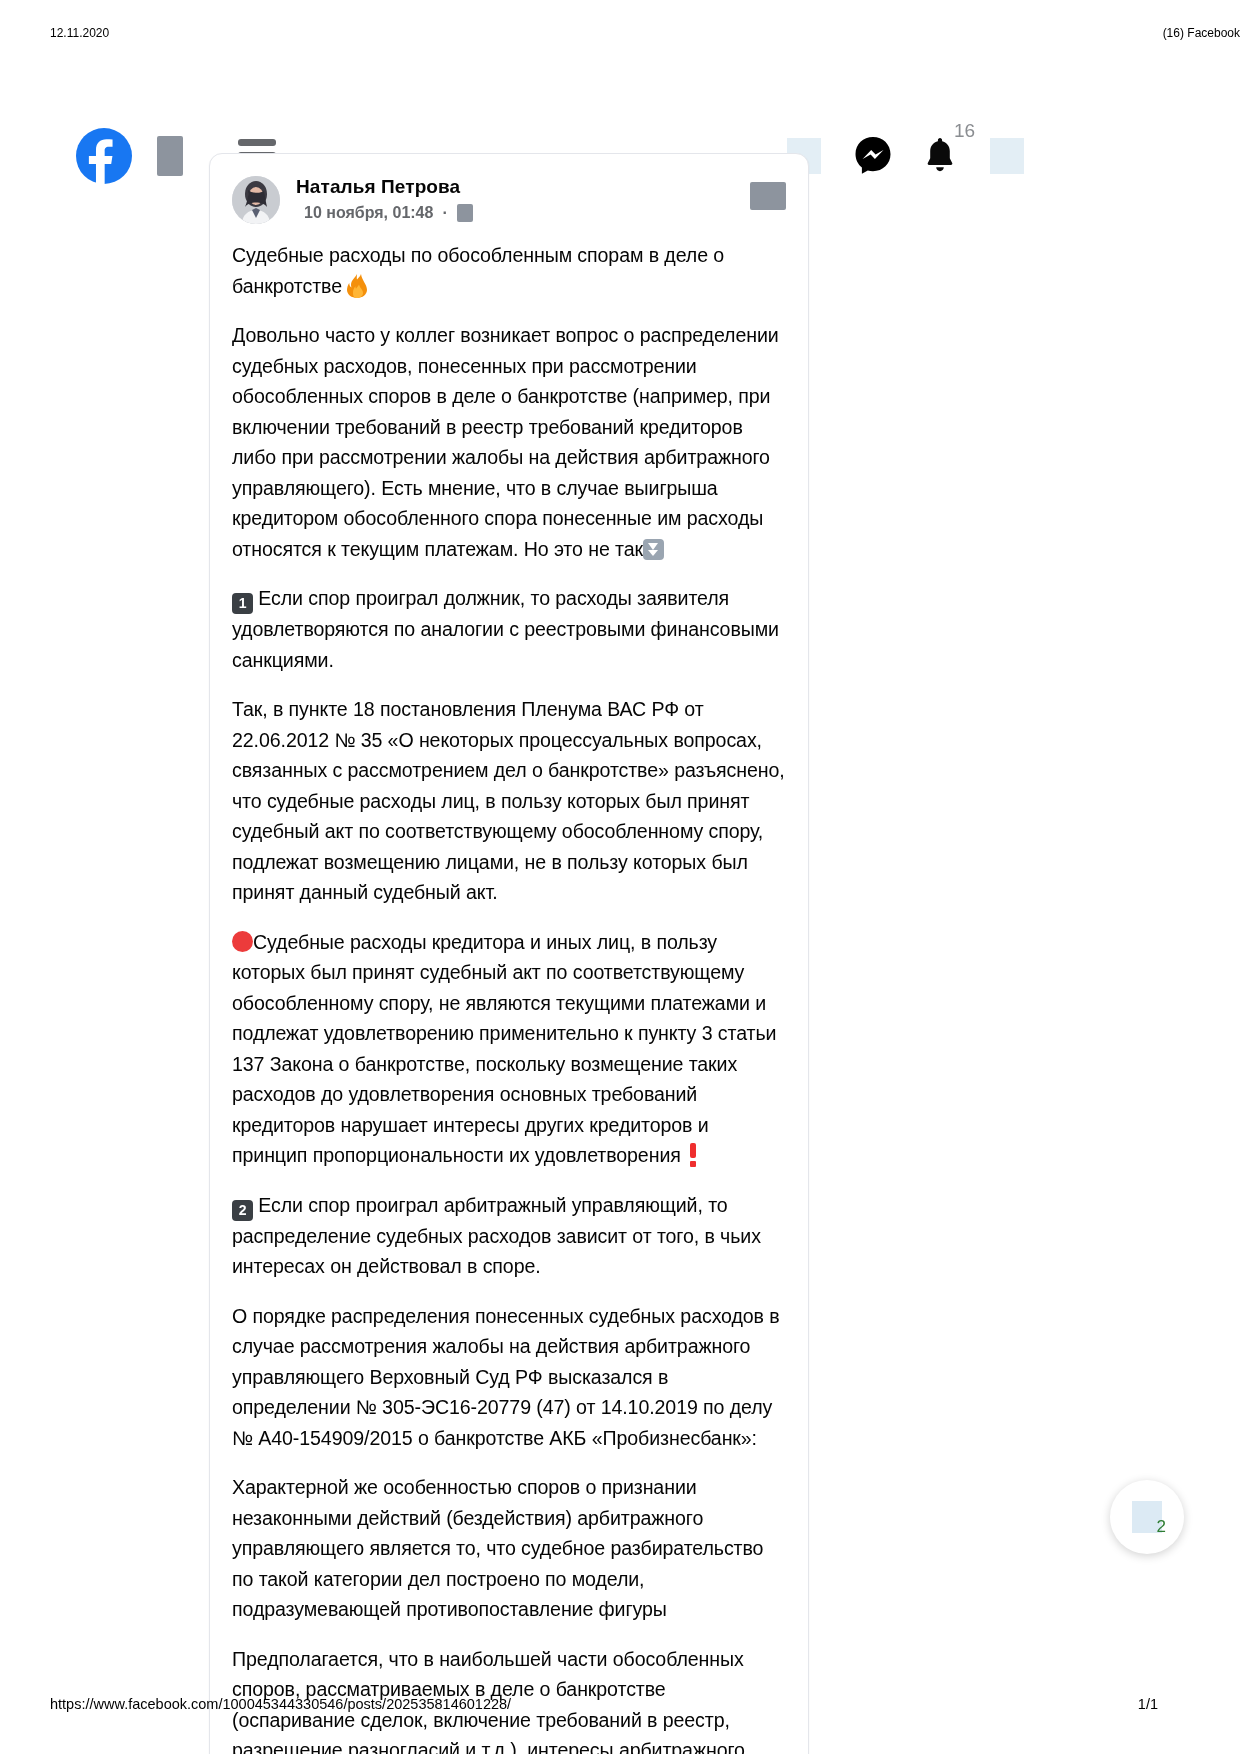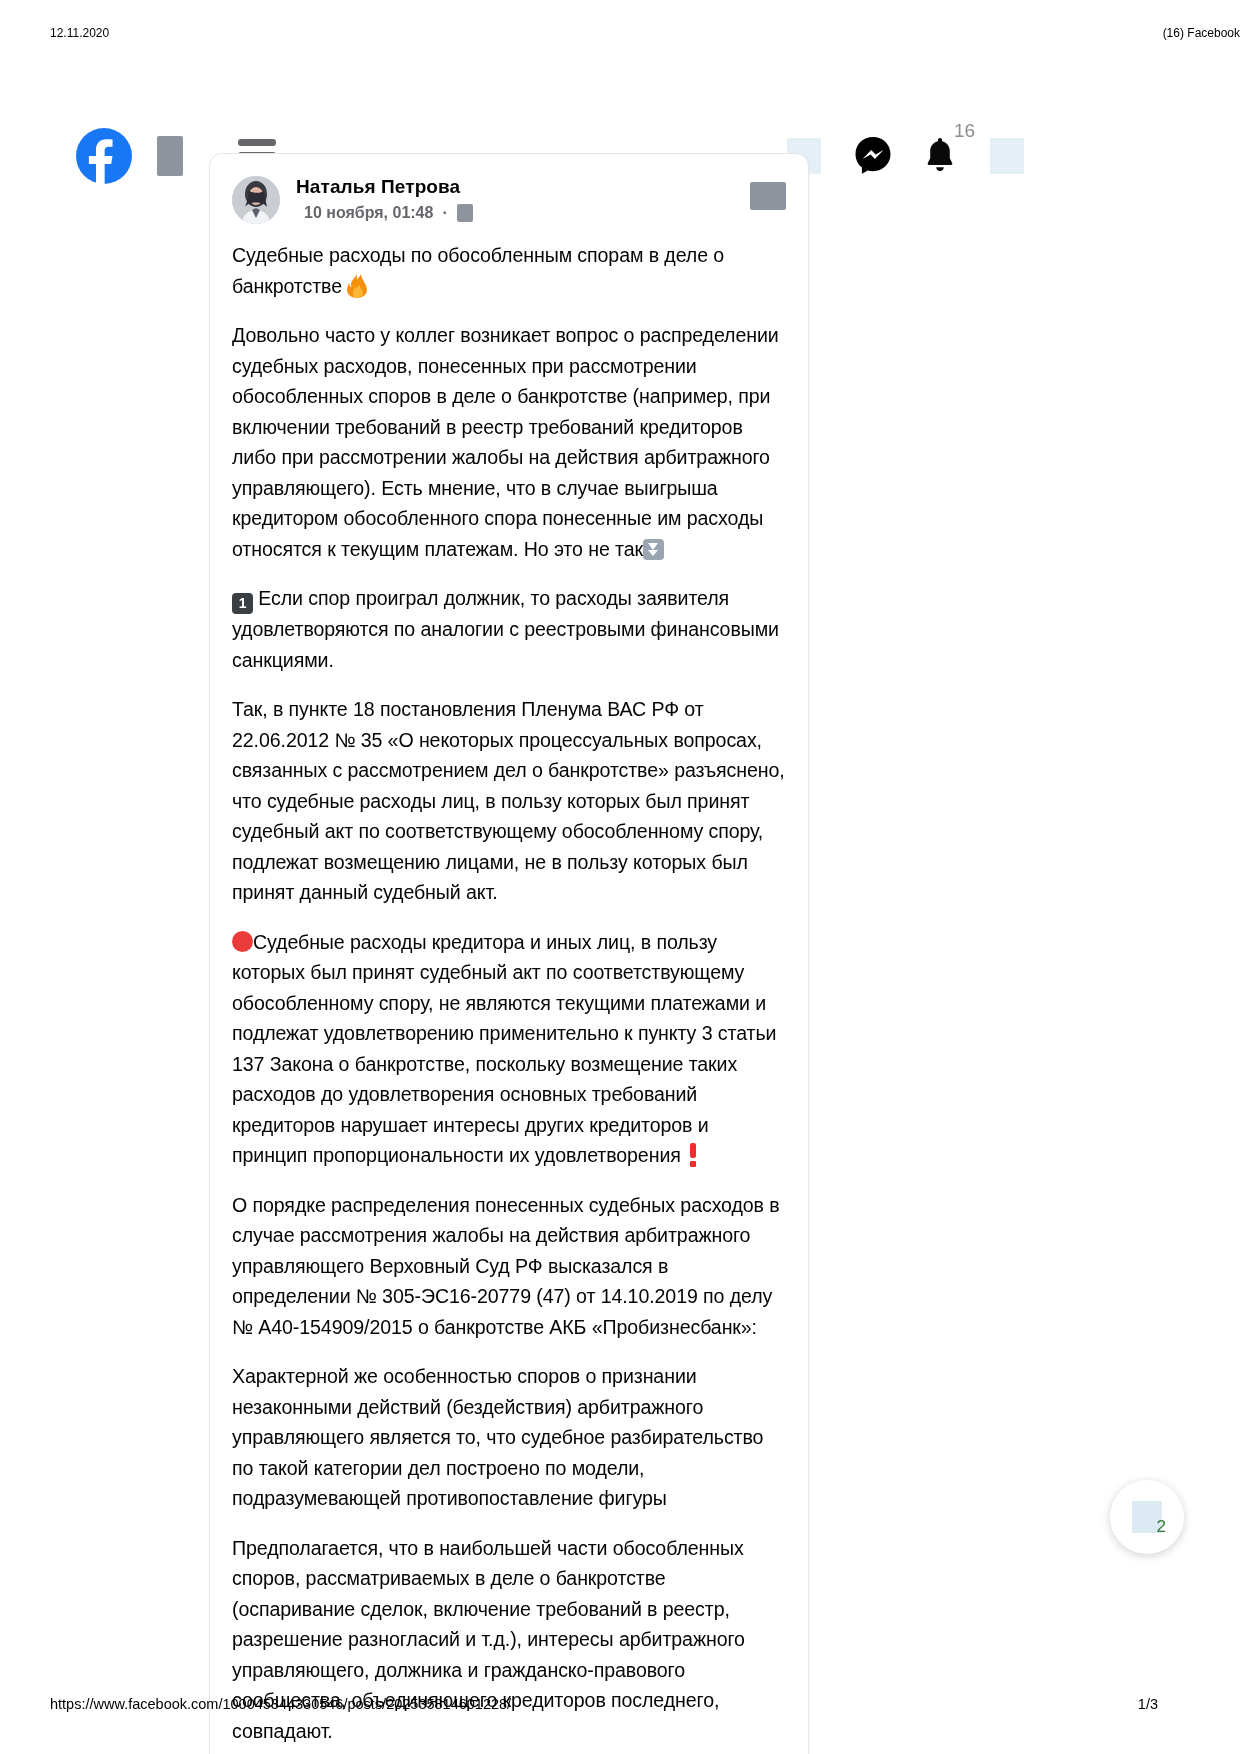--- a/index.html
+++ b/index.html
@@ -413,32 +413,33 @@
           </svg></span></p>
 
     <p><span>Довольно часто у коллег возникает вопрос о распределении судебных расходов, понесенных при рассмотрении обособленных споров в деле о банкротстве (например, при включении требований в реестр требований кредиторов либо при рассмотрении жалобы на действия арбитражного управляющего). Есть мнение, что в случае выигрыша кредитором обособленного спора понесенные им расходы относятся к текущим платежам. Но это не так</span><span class="em-down"></span></p>
 
     <p><span class="em-num">1</span><span> Если спор проиграл должник, то расходы заявителя удовлетворяются по аналогии с реестровыми финансовыми санкциями.</span></p>
 
     <p>Так, в пункте 18 постановления Пленума ВАС РФ от 22.06.2012 № 35 «О некоторых процессуальных вопросах, связанных с рассмотрением дел о банкротстве» разъяснено, что судебные расходы лиц, в пользу которых был принят судебный акт по соответствующему обособленному спору, подлежат возмещению лицами, не в пользу которых был принят данный судебный акт.</p>
 
     <p><span class="em-redcircle"></span><span>Судебные расходы кредитора и иных лиц, в пользу которых был принят судебный акт по соответствующему обособленному спору, не являются текущими платежами и подлежат удовлетворению применительно к пункту 3 статьи 137 Закона о банкротстве, поскольку возмещение таких расходов до удовлетворения основных требований кредиторов нарушает интересы других кредиторов и принцип пропорциональности их удовлетворения </span><span class="em-excl"></span></p>
 
+    <p><span class="em-num">2</span><span> Если спор проиграл арбитражный управляющий, то распределение судебных расходов зависит от того, в чьих интересах он действовал в споре.</span></p>
 
     <p>О порядке распределения понесенных судебных расходов в случае рассмотрения жалобы на действия арбитражного управляющего Верховный Суд РФ высказался в определении № 305-ЭС16-20779 (47) от 14.10.2019 по делу № А40-154909/2015 о банкротстве АКБ «Пробизнесбанк»:</p>
 
     <p>Характерной же особенностью споров о признании незаконными действий (бездействия) арбитражного управляющего является то, что судебное разбирательство по такой категории дел построено по модели, подразумевающей противопоставление фигуры</p>
 
     <p>Предполагается, что в наибольшей части обособленных споров, рассматриваемых в деле о банкротстве (оспаривание сделок, включение требований в реестр, разрешение разногласий и т.д.), интересы арбитражного управляющего, должника и гражданско-правового сообщества, объединяющего кредиторов последнего, совпадают.</p>
 
   </div>
 </div>
 
 <div class="chat-bubble">
   <div class="cb-tile">
     <span class="cb-count">2</span>
   </div>
 </div>
 
 <div class="print-footer">
   <span class="pf-url">https://www.facebook.com/100045344330546/posts/202535814601228/</span>
-  <span class="pf-page">1/3</span>
+  <span class="pf-page">1/1</span>
 </div>
 
 </body></html>

